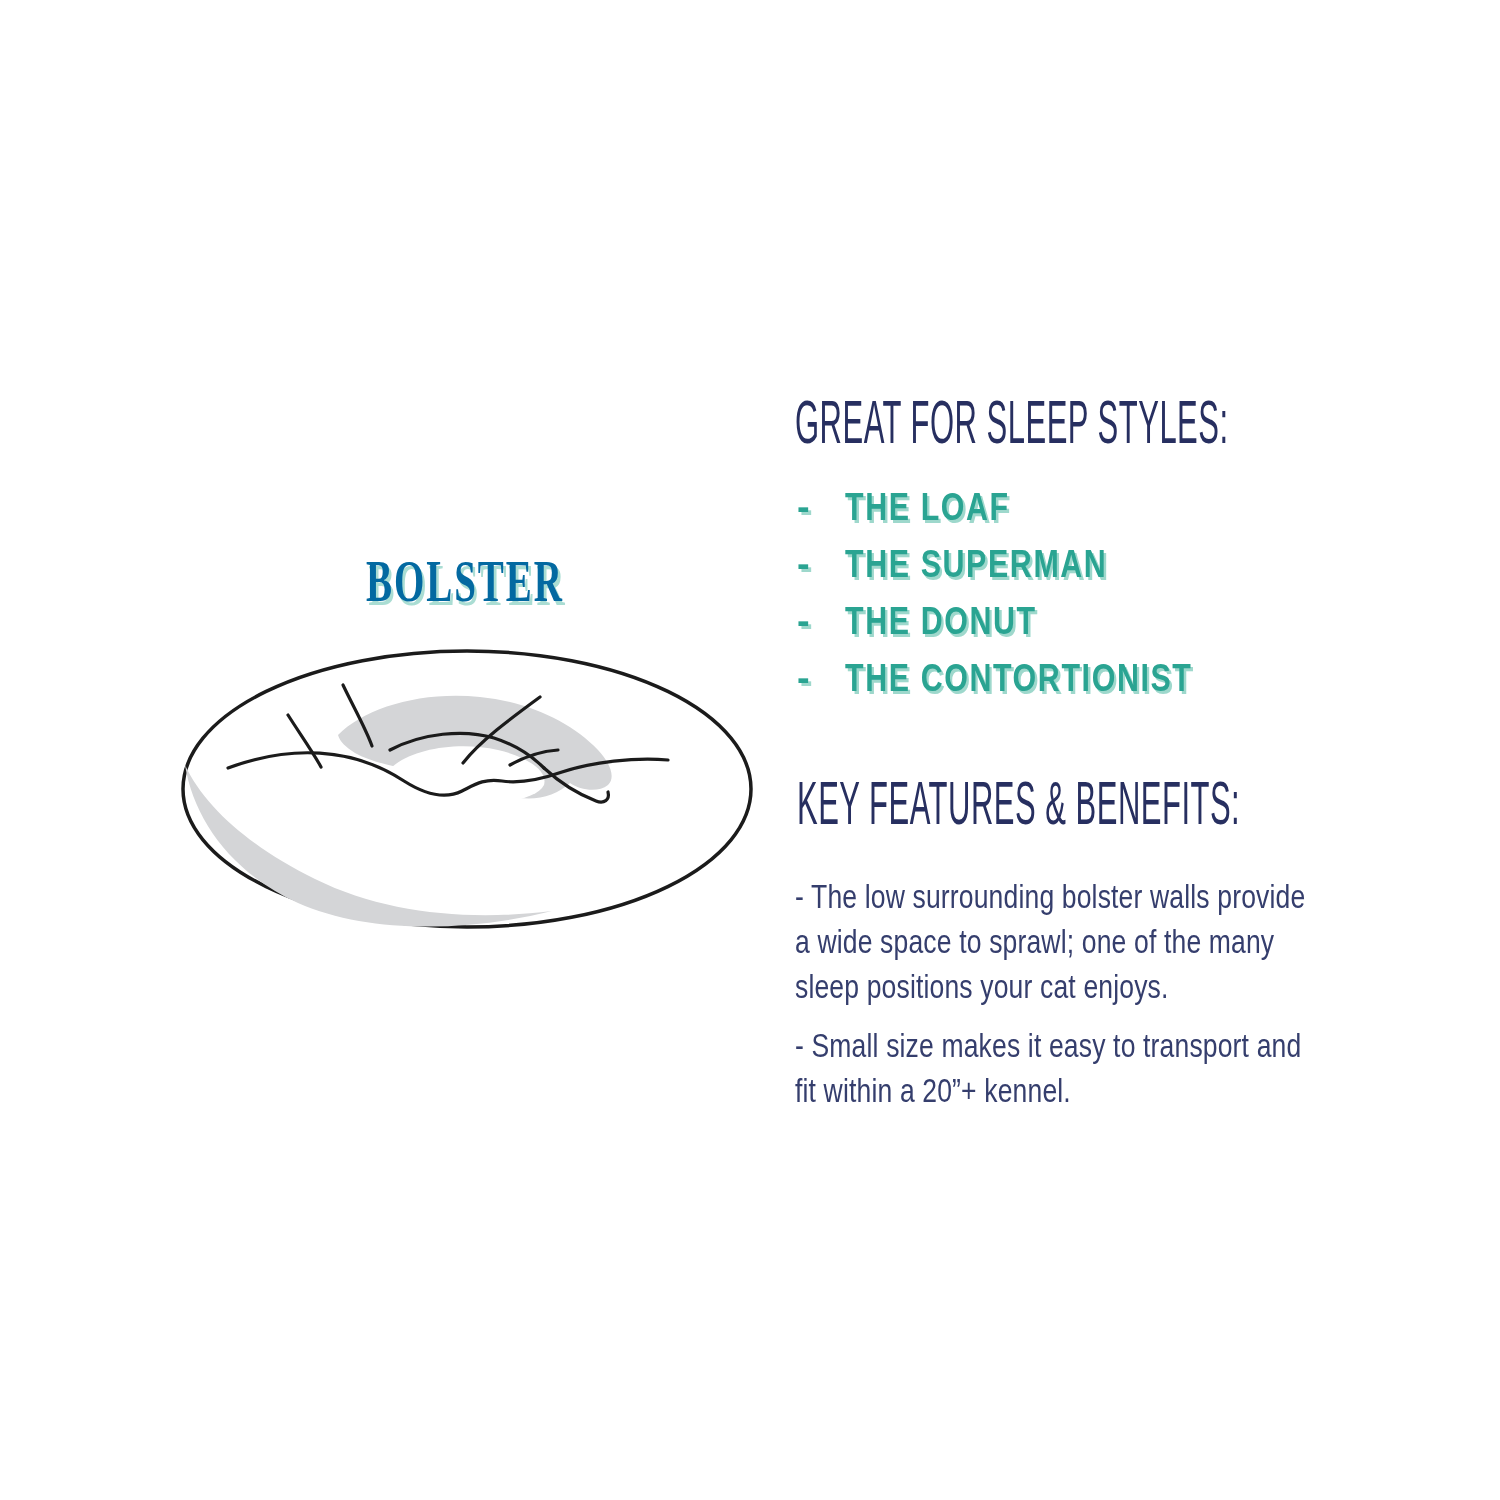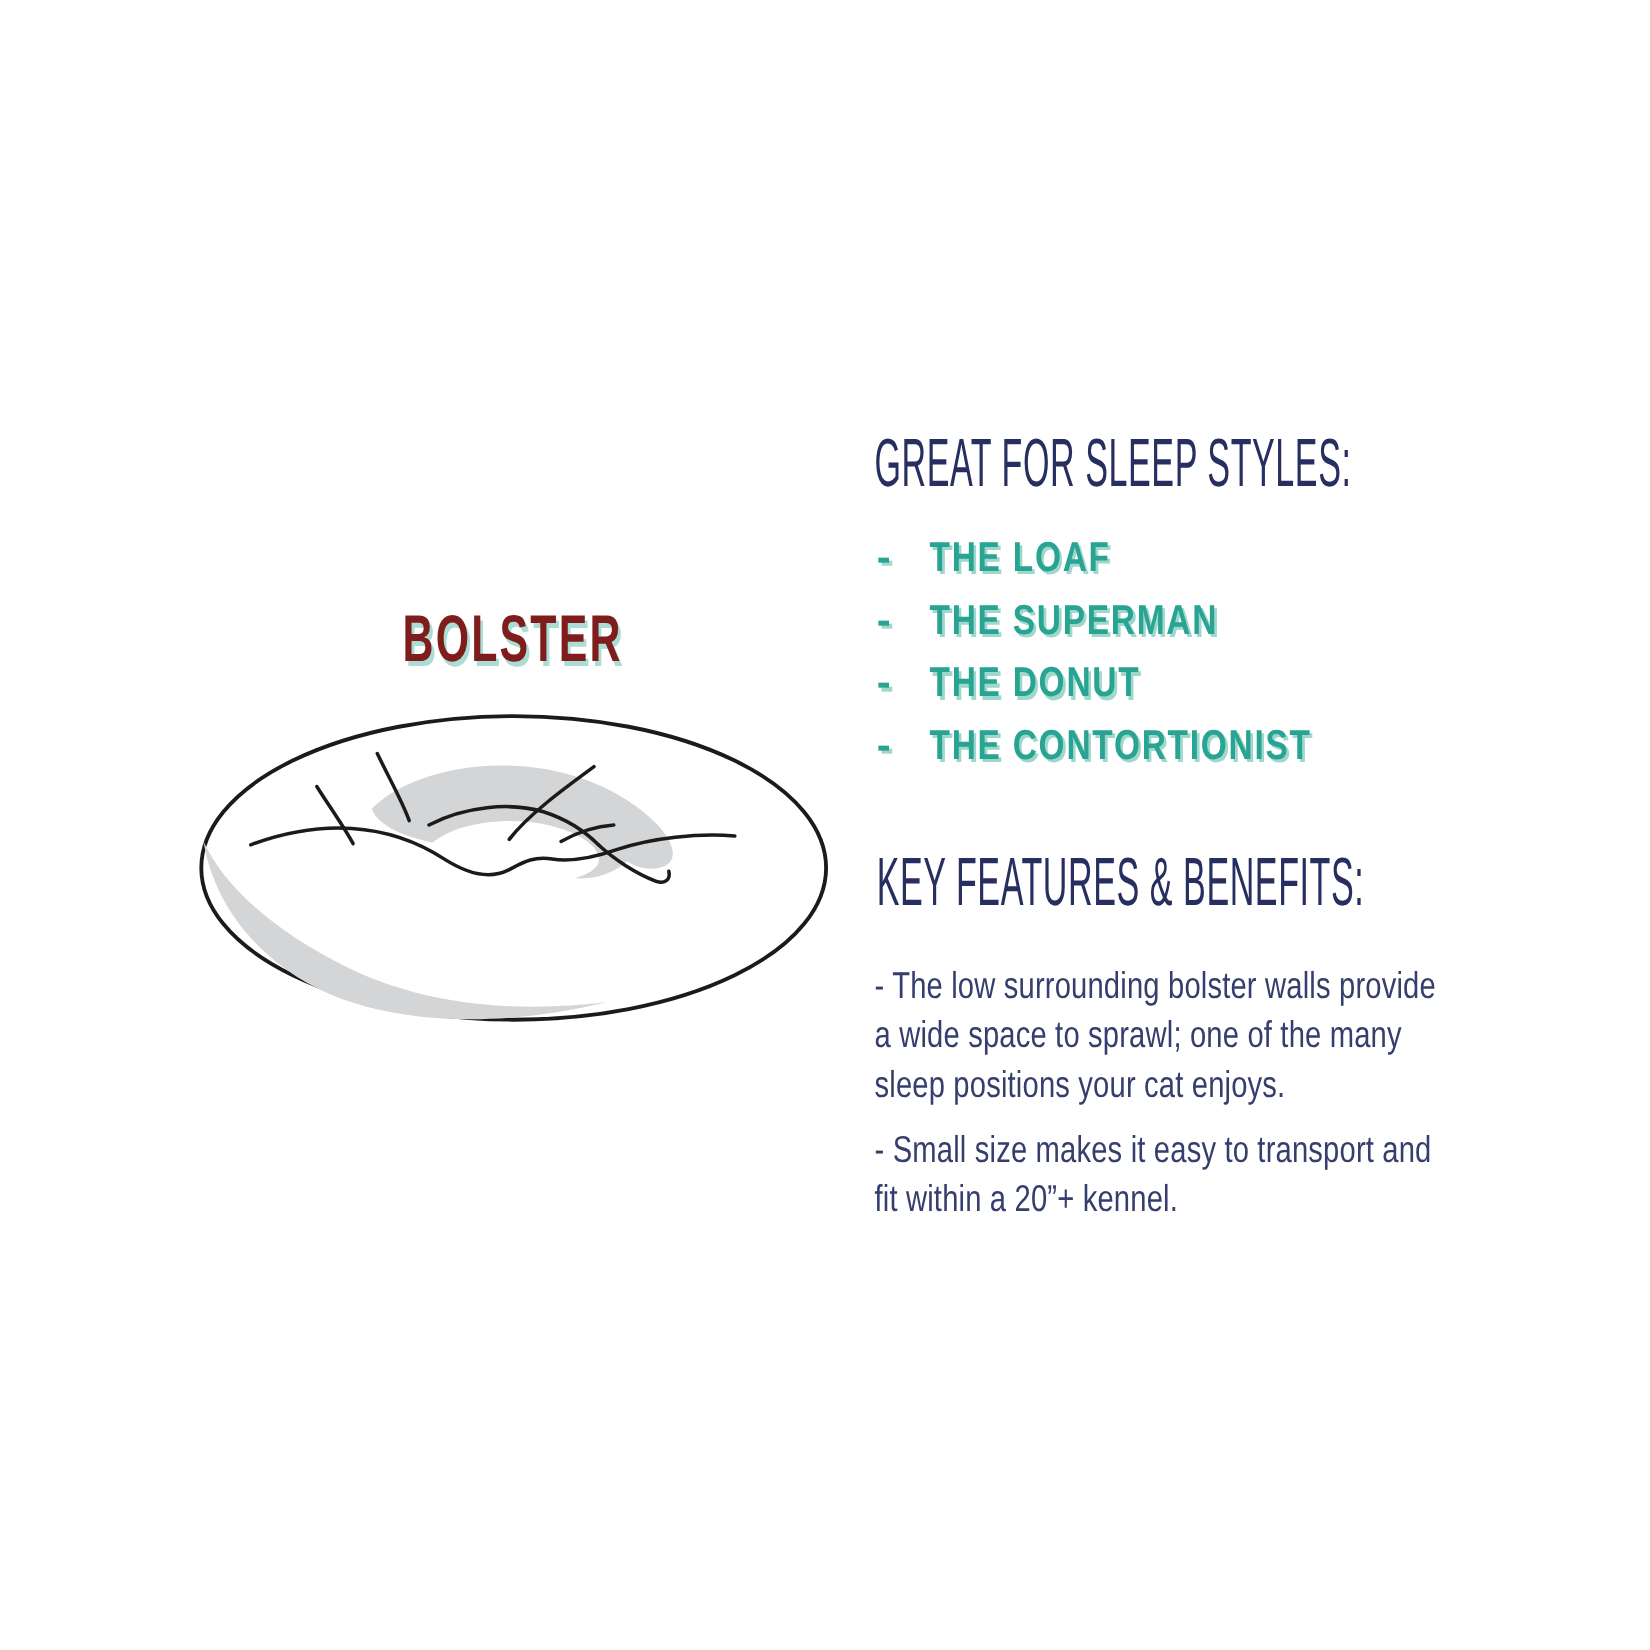--- a/index.html
+++ b/index.html
@@ -11,25 +11,26 @@
     overflow: hidden;
     font-family: "Liberation Sans", sans-serif;
   }
   .abs { position: absolute; }
 
   
   .product-title {
     left: 366px; top: 551px;
     font-size: 60px;
     font-weight: 700;
-    color: #7f1d1d;
+    color: #0369a1;
     letter-spacing: 3px;
     line-height: 1;
     white-space: nowrap;
     text-shadow: 4px 4px 0 #aaddd3;
+    font-family: Liberation Serif, serif;
   }
   .product-title .cond { display: inline-block; transform: scaleX(0.65); transform-origin: left center; }
 
   .illustration { left: 160px; top: 635px; width: 620px; height: 320px; }
 
   
   .hand-heading {
     font-size: 62px;
     font-weight: 400;
     color: #272f60;

